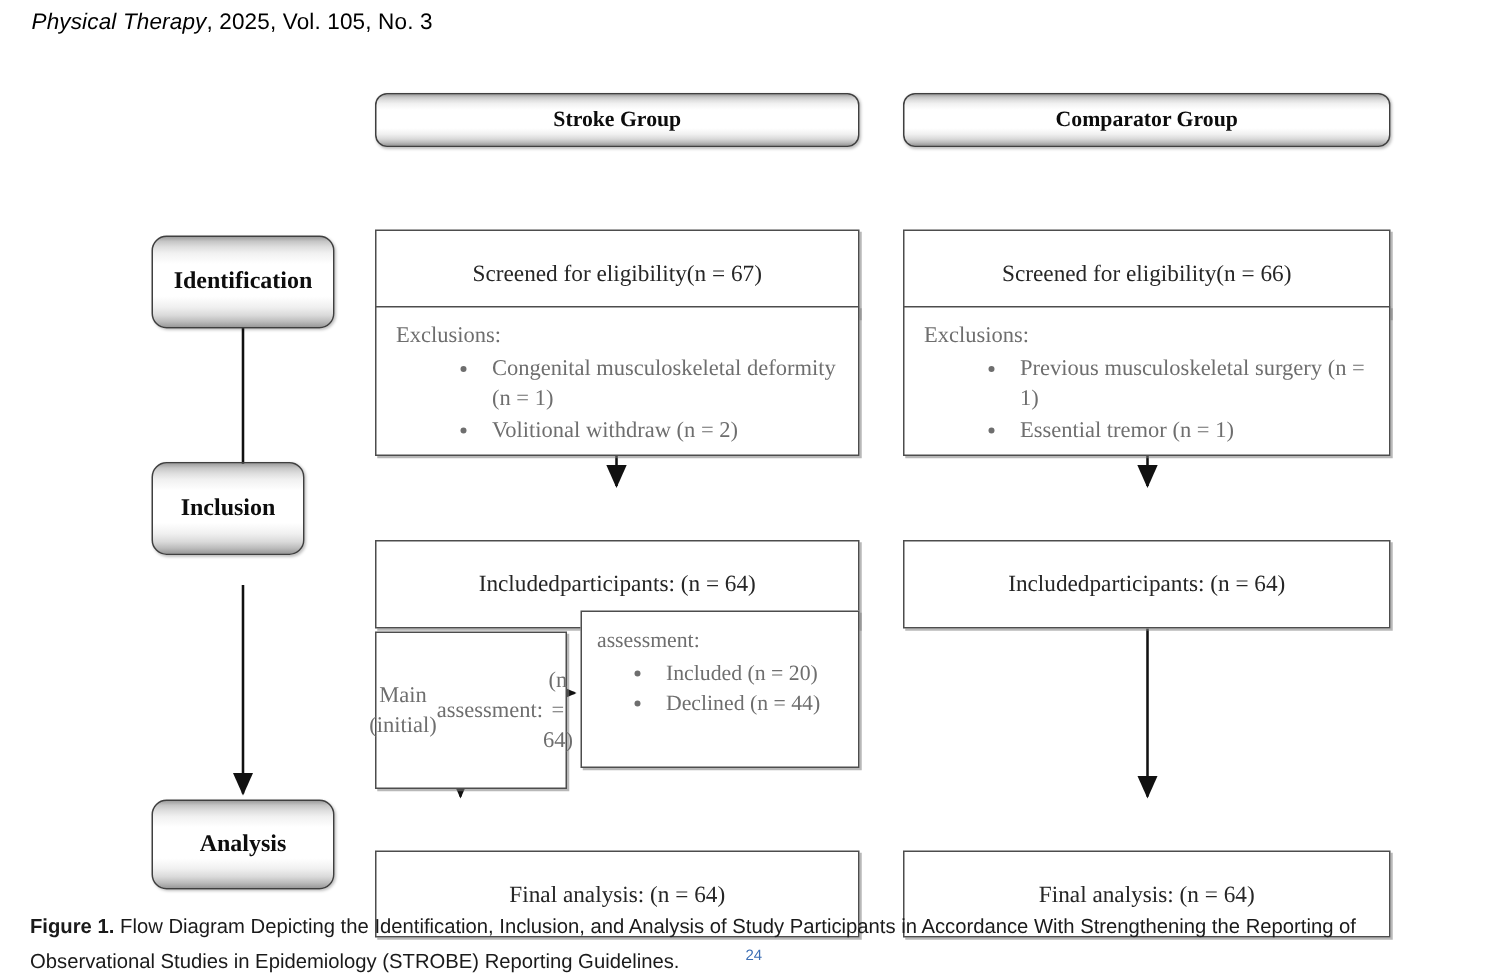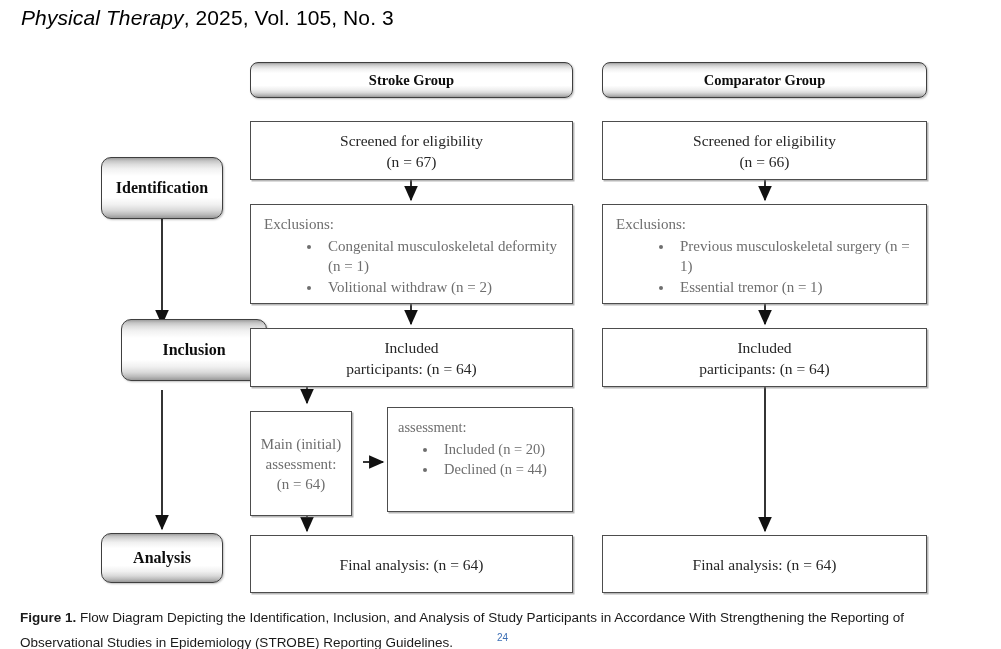--- a/index.html
+++ b/index.html
@@ -1,38 +1,38 @@
 <!DOCTYPE html>
 <html><head>
 <meta charset="utf-8">
 <style>
   html,body{margin:0;padding:0;background:#ffffff;}
   .page{position:relative;width:1001px;height:649px;background:#ffffff;overflow:hidden;
         font-family:"Liberation Sans",sans-serif;color:#111;}
-  .journal-header{position:absolute;left:21px;top:6px;font-size:21px;color:#000;letter-spacing:.1px;}
+  .journal-header{position:absolute;left:21px;top:6px;font-size:15px;color:#000;letter-spacing:.1px;}
   .journal-header .it{font-style:italic;}
   .arrows{position:absolute;left:0;top:0;width:1001px;height:649px;pointer-events:none;}
 
   
   .grad-box{position:absolute;box-sizing:border-box;border:1.6px solid #3f3f3f;border-radius:10px;
     background:linear-gradient(to bottom,
       #9e9e9e 0%,#c6c6c6 5%,#dedede 11%,#f1f1f1 18%,#ffffff 30%,
       #ffffff 66%,#f0f0f0 78%,#dadada 87%,#bcbcbc 94%,#999999 100%);
     display:flex;align-items:center;justify-content:center;
     font-family:"Liberation Serif",serif;font-weight:bold;color:#0d0d0d;
     box-shadow:1px 1px 2px rgba(0,0,0,.25);}
   .group-header{font-size:14.5px;border-radius:8px;}
   .stage-label{font-size:16px;}
 
   
   .flow-box{position:absolute;box-sizing:border-box;border:1.4px solid #4d4d4d;background:#fff;
     font-family:"Liberation Serif",serif;font-size:15.5px;color:#262626;
     box-shadow:1.5px 1.5px 0 rgba(125,125,125,.55);}
-  .centered{display:flex;flex-direction:column;align-items:center;justify-content:center;
-    text-align:center;line-height:21px;}
+  .centered{display:flex;flex-direction:row;align-items:center;justify-content:center;
+    text-align:center;line-height:21px;margin-top:32px;}
   .gray-box{color:#6e6e6e;font-size:15px;padding:9px 13px;line-height:20.5px;}
   .gray-box ul{margin:1px 0 0 0;padding-left:58px;}
   .gray-box li{padding-left:6px;}
   .small-list ul{padding-left:40px;}
   .small-list{font-size:14.5px;padding:9px 10px;}
   .main-box{color:#6e6e6e;font-size:15px;line-height:20px;}
 
   .caption{position:absolute;left:20px;top:608px;width:963px;font-size:13.5px;line-height:20px;
     color:#1a1a1a;letter-spacing:0;}
   .caption .fig-label{font-weight:bold;margin-top:47px;}
@@ -68,24 +68,24 @@
   <div class="grad-box group-header" style="left:250px;top:62px;width:323px;height:36px;">
     <span>Stroke Group</span>
   </div>
   <div class="grad-box group-header" style="left:602px;top:62px;width:325px;height:36px;">
     <span>Comparator Group</span>
   </div>
 
   <div class="grad-box stage-label" style="left:101px;top:120px;width:122px;height:62px;margin-top:37px;">
     <span>Identification</span>
   </div>
-  <div class="grad-box stage-label" style="left:101px;top:319px;width:146px;height:62px;margin-left:20px;">
+  <div class="grad-box stage-label" style="left:101px;top:308px;width:102px;height:62px;">
     <span>Inclusion</span>
   </div>
-  <div class="grad-box stage-label" style="left:101px;top:533px;width:122px;height:50px;text-align:right;">
+  <div class="grad-box stage-label" style="left:101px;top:533px;width:122px;height:60px;text-align:right;">
     <span>Analysis</span>
   </div>
 
   <div class="flow-box centered" style="left:250px;top:121px;width:323px;height:59px;">
     <div>Screened for eligibility</div>
     <div>(n = 67)</div>
   </div>
 
   <div class="flow-box gray-box" style="left:250px;top:204px;width:323px;height:100px;">
     <div>Exclusions:</div>
@@ -93,21 +93,21 @@
       <li>Congenital musculoskeletal deformity (n = 1)</li>
       <li>Volitional withdraw (n = 2)</li>
     </ul>
   </div>
 
   <div class="flow-box centered" style="left:250px;top:328px;width:323px;height:59px;">
     <div>Included</div>
     <div>participants: (n = 64)</div>
   </div>
 
-  <div class="flow-box centered main-box" style="left:250px;top:411px;width:102px;height:105px;">
+  <div class="flow-box centered main-box" style="left:250px;top:389px;width:128px;height:105px;">
     <div>Main (initial)</div>
     <div>assessment:</div>
     <div>(n = 64)</div>
   </div>
 
   <div class="flow-box gray-box small-list" style="left:387px;top:407px;width:186px;height:105px;">
     <div>assessment:</div>
     <ul>
       <li>Included (n = 20)</li>
       <li>Declined (n = 44)</li>

